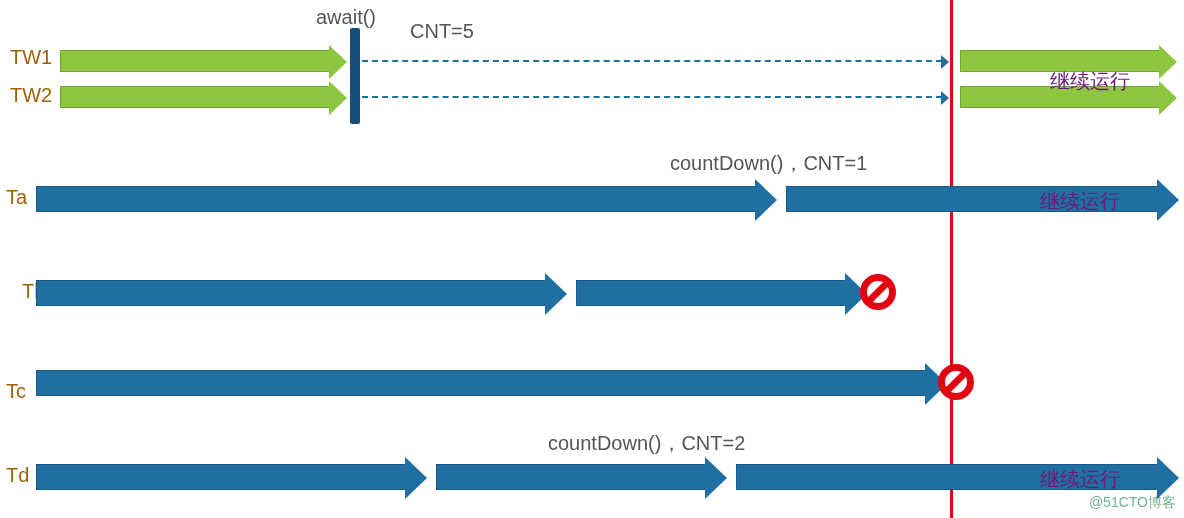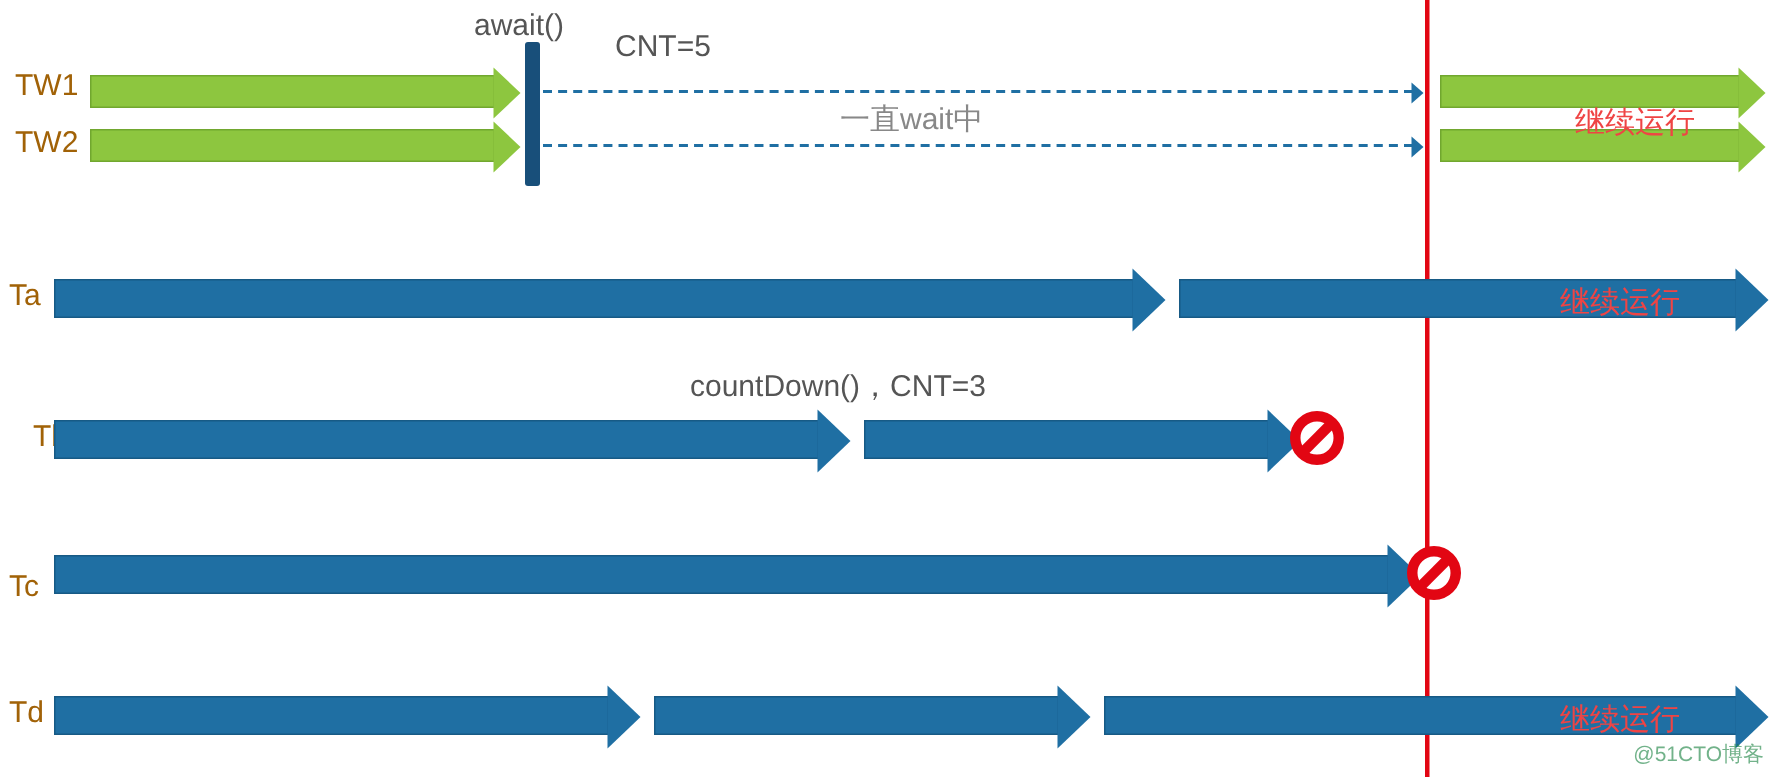--- a/index.html
+++ b/index.html
@@ -2,21 +2,21 @@
 <html><head>
 <meta charset="utf-8">
 <style>
   *{box-sizing:border-box;margin:0;padding:0}
   body{width:1184px;height:518px;font-family:Arial,"Microsoft YaHei",sans-serif;position:relative;background:#fff;overflow:hidden}
   .diagram{position:absolute;inset:0}
   .thread-label{position:absolute;font-size:20px;color:#a16207}
   .top-label{position:absolute;font-size:20px;color:#555}
   .wait-label{position:absolute;font-size:20px;color:#888}
   .cd-label{position:absolute;font-size:20px;color:#555}
-  .cont-label{position:absolute;color:#ef4444;font-size:20px;z-index:5}
+  .cont-label{position:absolute;color:#701a75;font-size:20px;z-index:5}
 
   .green-arrow{position:absolute;height:22px;background:#8DC63F;border:1px solid #71a72f}
   .green-arrow::after{content:"";position:absolute;right:-18px;top:-6px;width:0;height:0;border-top:17px solid transparent;border-bottom:17px solid transparent;border-left:18px solid #8DC63F}
 
   .blue-arrow{position:absolute;height:26px;background:#1F6FA3;border:1px solid #175a85}
   .blue-arrow::after{content:"";position:absolute;right:-22px;top:-8px;width:0;height:0;border-top:21px solid transparent;border-bottom:21px solid transparent;border-left:22px solid #1F6FA3}
 
   .barrier{position:absolute;width:10px;background:#184F7A;border-radius:2px}
 
   .dash-line{position:absolute;height:0;border-top:2px dashed #1F6FA3}
@@ -44,39 +44,39 @@
   <div class="thread-label" style="left:6px;top:380px">Tc</div>
   <div class="thread-label" style="left:6px;top:464px">Td</div>
 
   <div class="green-arrow" style="left:60px;top:50px;width:270px"></div>
   <div class="green-arrow" style="left:60px;top:86px;width:270px"></div>
 
   <div class="barrier" style="left:350px;top:28px;height:96px"></div>
 
   <div class="dash-line" style="left:362px;top:60px;width:580px"></div>
   <div class="dash-line" style="left:362px;top:96px;width:580px"></div>
-  <div class="wait-label" style="left:560px;top:66px">一直wait中</div>
 
   <div class="red-line" style="left:950px;top:0;height:518px"></div>
 
   <div class="green-arrow" style="left:960px;top:50px;width:200px"></div>
   <div class="green-arrow" style="left:960px;top:86px;width:200px"></div>
   <div class="cont-label" style="left:1050px;top:68px">继续运行</div>
 
+  <div class="cd-label" style="left:670px;top:150px">countDown()，CNT=1</div>
   <div class="blue-arrow" style="left:36px;top:186px;width:720px"></div>
   <div class="blue-arrow" style="left:786px;top:186px;width:372px"></div>
   <div class="cont-label" style="left:1040px;top:188px">继续运行</div>
 
-  <div class="cd-label" style="left:460px;top:244px">countDown()，CNT=3</div>
   <div class="blue-arrow" style="left:36px;top:280px;width:510px"></div>
   <div class="blue-arrow" style="left:576px;top:280px;width:270px"></div>
   <div class="stop-sign" style="left:860px;top:274px"></div>
 
   <div class="blue-arrow" style="left:36px;top:370px;width:890px"></div>
   <div class="stop-sign" style="left:938px;top:364px"></div>
 
+  <div class="cd-label" style="left:548px;top:430px">countDown()，CNT=2</div>
   <div class="blue-arrow" style="left:36px;top:464px;width:370px"></div>
   <div class="blue-arrow" style="left:436px;top:464px;width:270px"></div>
   <div class="blue-arrow" style="left:736px;top:464px;width:422px"></div>
   <div class="cont-label" style="left:1040px;top:466px">继续运行</div>
 
   <div class="watermark">@51CTO博客</div>
 </div>
 
 </body></html>

